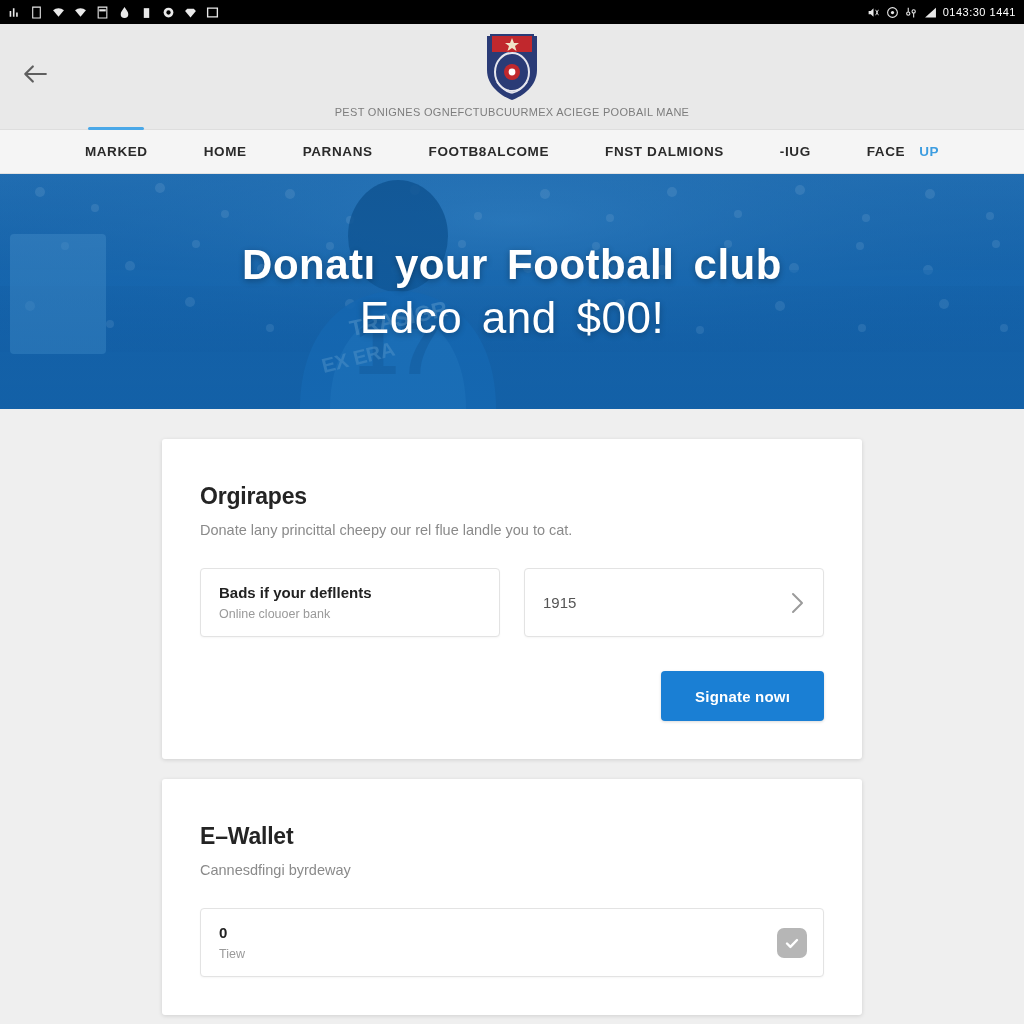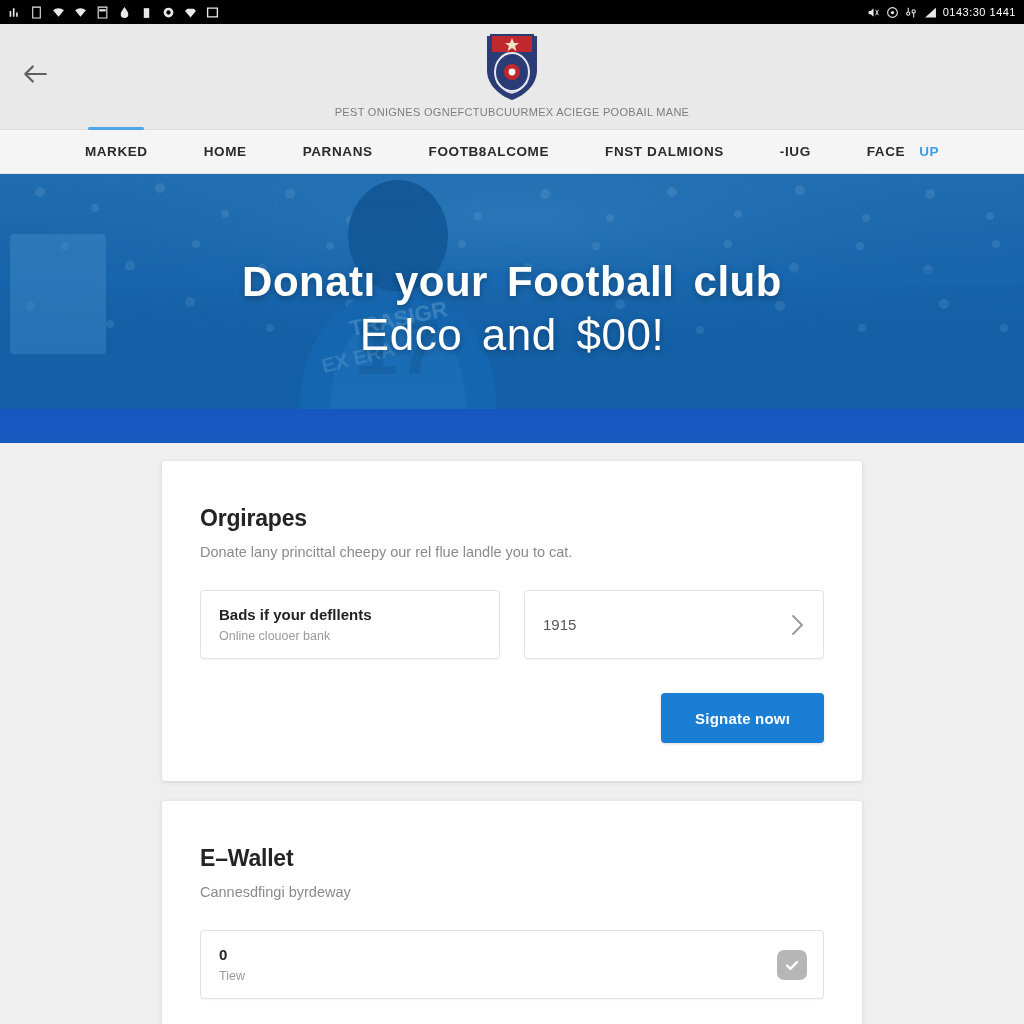--- a/index.html
+++ b/index.html
@@ -52,41 +52,41 @@
     color:#2a2a2a; cursor:pointer; white-space:nowrap;
   }
   .navitem.active::before{
     content:""; position:absolute; top:-3px; left:50%; transform:translateX(-50%);
     width:56px; height:3px; background:#4aa8e8; border-radius:2px;
   }
   .navitem .accent{ color:#3d9de0; margin-left:14px; }
 
   
   .hero{
-    position:relative; height:269px; overflow:hidden;
-    background:#1d4ed8;
+    position:relative; height:235px; overflow:hidden;
+    background:#737373;
   }
   .hero-bg{ position:absolute; inset:0; }
   .hero-overlay{
     position:absolute; inset:0;
     background:linear-gradient(180deg, rgba(12,82,150,.35) 0%, rgba(14,92,163,.45) 60%, rgba(16,98,170,.55) 100%);
   }
   .hero-text{
     position:absolute; inset:0; display:flex; flex-direction:column;
     align-items:center; justify-content:center; gap:4px;
     color:#fff; text-align:center;
     text-shadow:0 2px 6px rgba(0,0,0,.30);
   }
   .hero-l1{ font-size:42px; font-weight:bold; letter-spacing:.5px; word-spacing:7px; }
   .hero-l2{ font-size:44px; font-weight:normal; letter-spacing:.5px; word-spacing:7px; }
 
   
   .content{ padding:18px 0 0 0; }
   .card{
-    width:700px; margin:0 auto 20px auto; background:#fff;
+    width:700px; margin:12px auto 20px auto; background:#fff;
     border-radius:3px; box-shadow:0 1px 4px rgba(0,0,0,.13);
     padding:44px 38px 38px 38px;
   }
   .card-title{ font-size:23px; font-weight:bold; color:#242424; letter-spacing:-.2px; }
   .card-sub{ margin-top:12px; font-size:14.5px; color:#8a8a8a; }
 
   .row{ display:flex; gap:24px; margin-top:30px; }
   .field{
     flex:1; background:#fff; border:1px solid #e3e3e3; border-radius:4px;
     padding:15px 18px; min-height:68px; position:relative;

